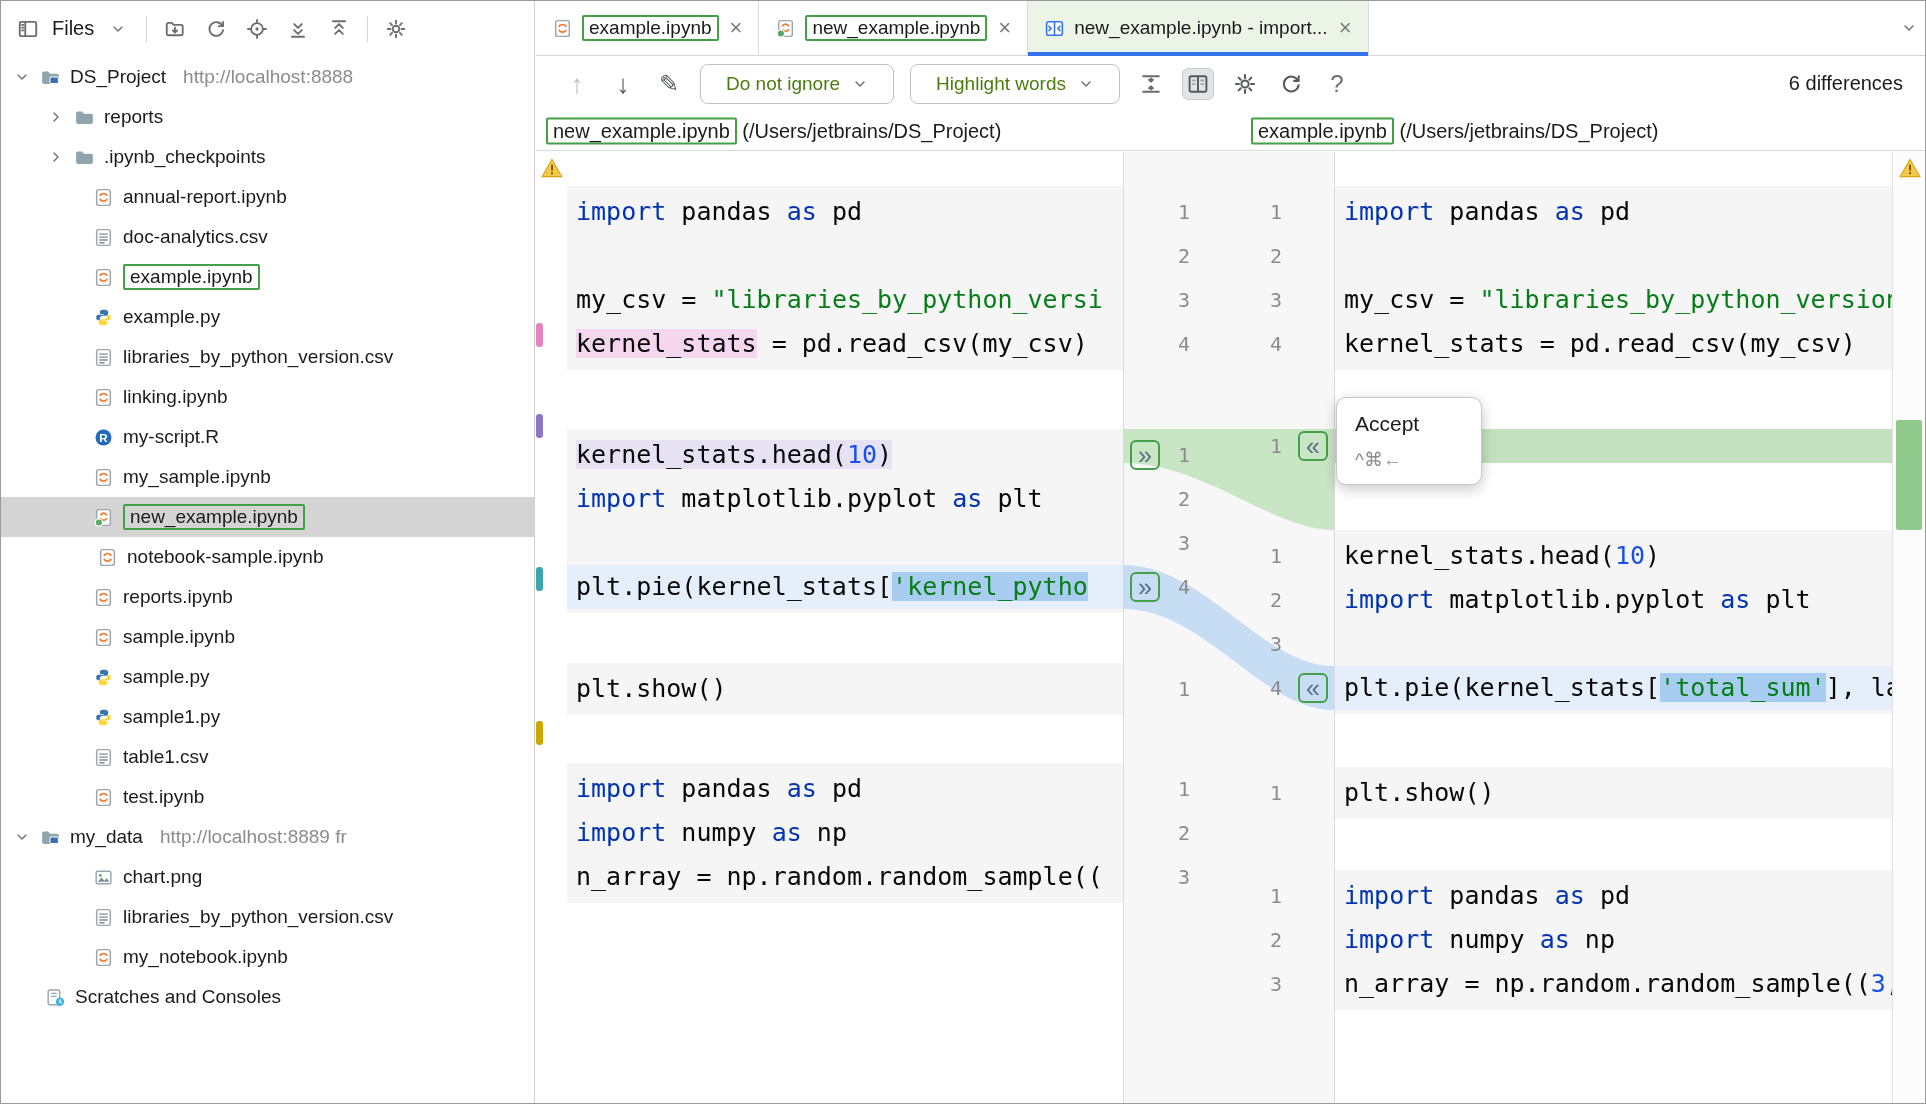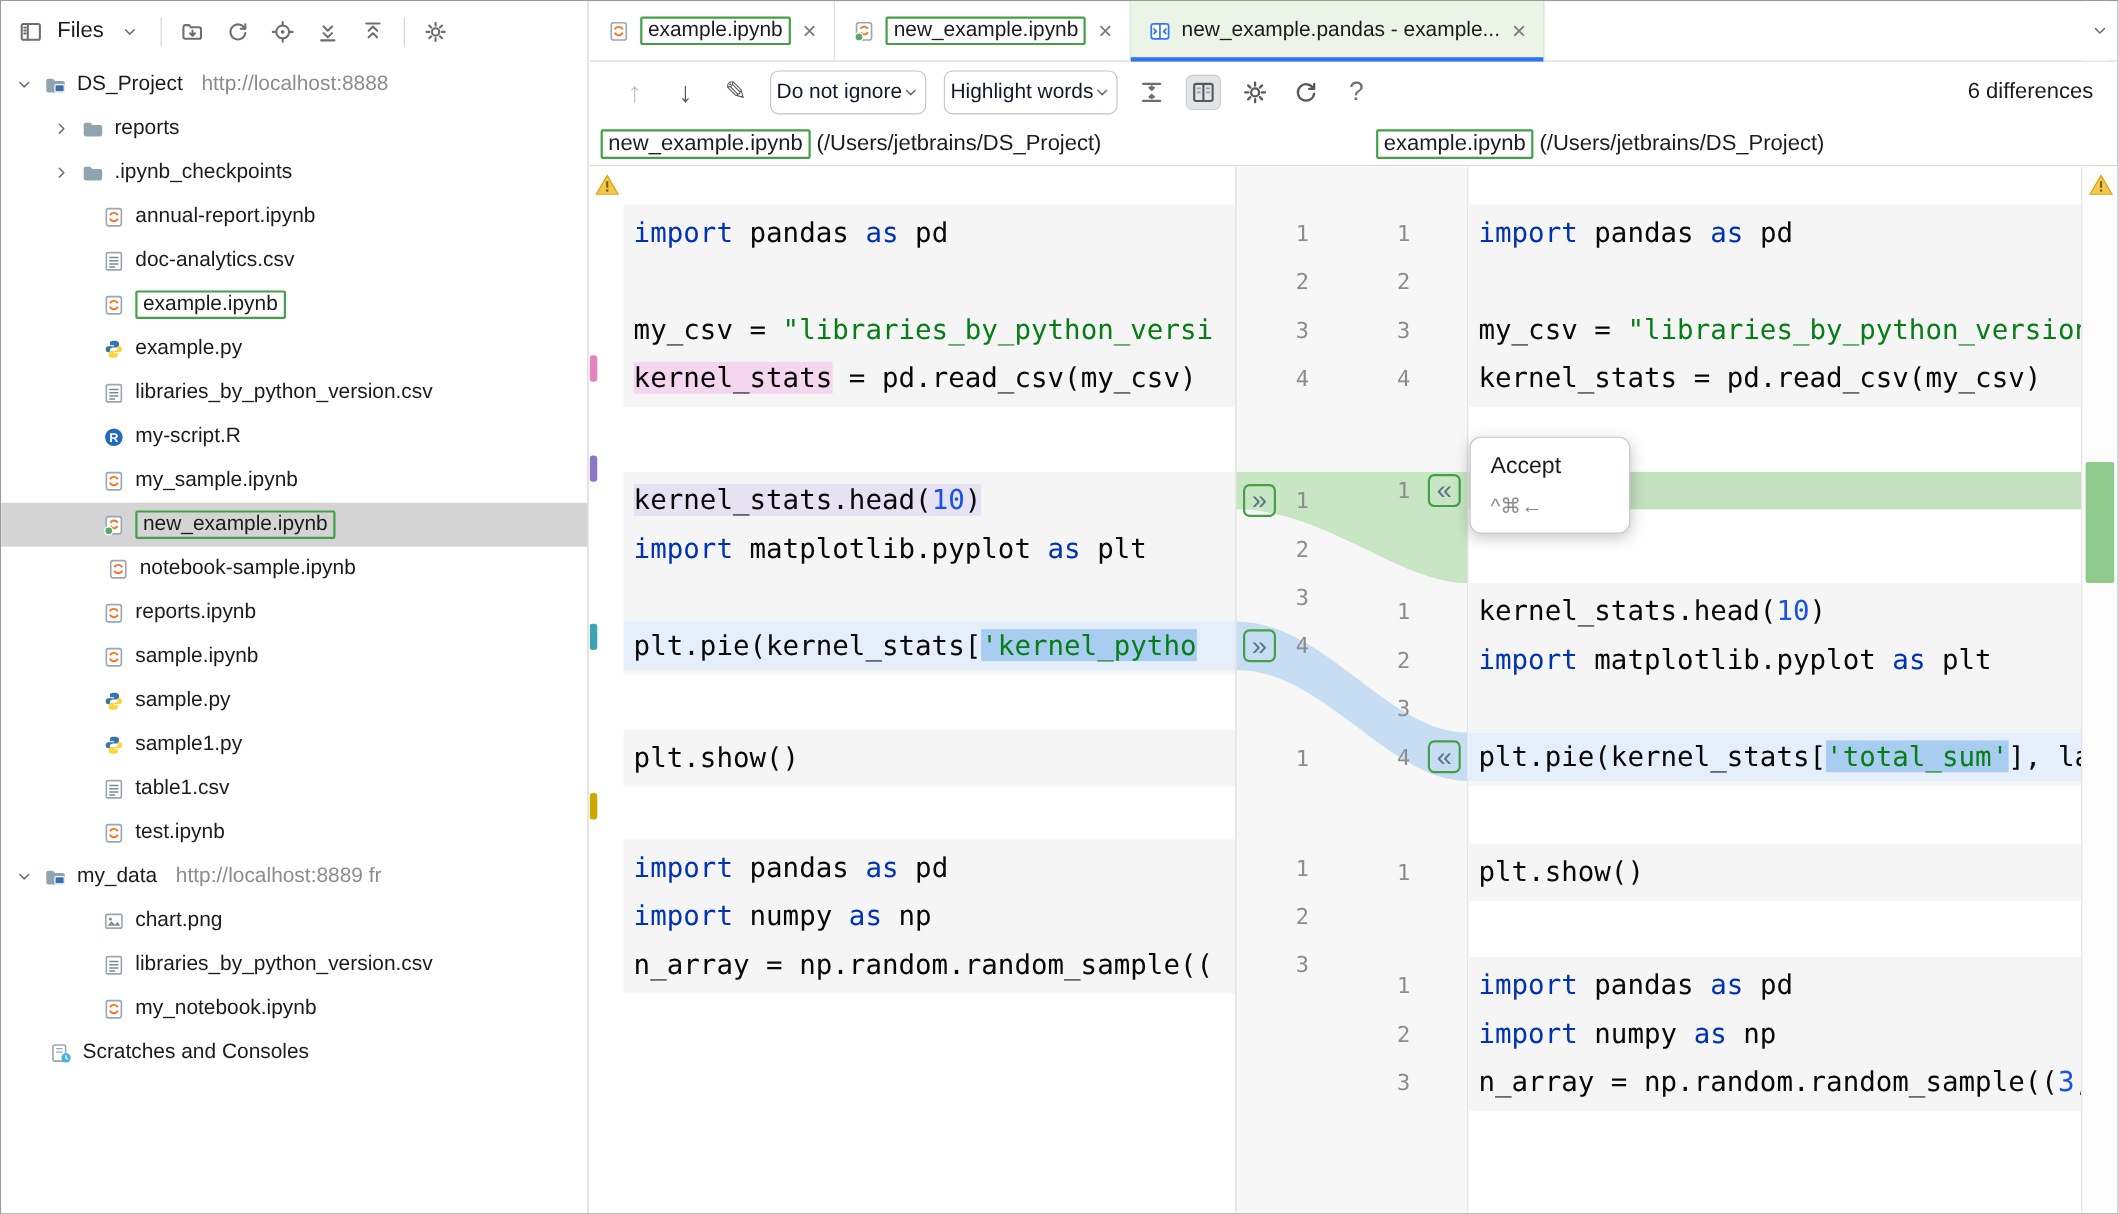--- a/index.html
+++ b/index.html
@@ -29,21 +29,21 @@
   .tab.active::after{content:"";position:absolute;left:0;right:0;bottom:-1px;height:4px;background:var(--tabline,#3574F0);}
   .tab .close{color:#7a7a7a;font-size:22px;margin-left:2px;line-height:1;}
   .tab-overflow{position:absolute;right:8px;top:0;height:100%;display:flex;align-items:center;color:#6e6e6e;background:#fff;padding-left:6px;}
   
   .diff-toolbar{height:55px;display:flex;align-items:center;gap:16px;padding:0 22px 0 26px;font-size:19px;}
   .dtb{min-width:30px;height:32px;display:flex;align-items:center;justify-content:center;
        font-size:24px;color:#55585c;box-sizing:border-box;padding:0 3px;}
   .dtb.disabled{color:#c2c2c2;}
   .dtb.pressed{background:#e2e4e8;border:1px solid #c9ccd1;border-radius:6px;}
   .combo{height:38px;border:1px solid #c2c2c2;border-radius:8px;display:flex;align-items:center;
-         gap:0;padding:0 5px;background:#fff;color:#0f172a;}
+         gap:12px;padding:0 25px;background:#fff;color:#4d7c0f;}
   .differences{margin-left:auto;font-size:20px;color:#1b1b1b;}
   
   .headers{height:40px;border-bottom:1px solid #d8d8d8;position:relative;font-size:20px;color:#1b1b1b;box-sizing:border-box;}
   .hdr{position:absolute;top:50%;transform:translateY(-50%);white-space:nowrap;}
   .hdr-left{left:10px;}
   .hdr-right{left:715px;}
   .anno{border:2px solid var(--anno,#43A047);padding:0 5px;border-radius:2px;display:inline-block;}
   
   .body{position:absolute;top:151px;left:0;right:0;bottom:0;}
   .pane{position:absolute;top:0;bottom:0;overflow:hidden;background:#fff;}
@@ -223,20 +223,30 @@
             <svg width="21" height="21" viewBox="0 0 20 20">
               <rect x="3.5" y="2.5" width="13" height="15" rx="1.5" fill="#fff" stroke="#9AA7B2" stroke-width="1.4"></rect>
               <path d="M6 6.8h8M6 9.6h8M6 12.4h8M6 15h5" stroke="#7F8B94" stroke-width="1.3"></path>
             </svg>
           </span>
           <span>libraries_by_python_version.csv</span>
         </div>
         <div class="tree-row" style="padding-left: 92px;">
           <span class="ticon">
             <svg width="21" height="21" viewBox="0 0 20 20">
+              <rect x="3.5" y="2.5" width="13" height="15" rx="2" fill="#fff" stroke="#9AA7B2" stroke-width="1.4"></rect>
+              <path d="M6.6 8.4a3.7 3.7 0 0 1 6.8 0" fill="none" stroke="#F37726" stroke-width="1.6"></path>
+              <path d="M13.4 11.2a3.7 3.7 0 0 1-6.8 0" fill="none" stroke="#F37726" stroke-width="1.6"></path>
+            </svg>
+          </span>
+          <span>linking.ipynb</span>
+        </div>
+        <div class="tree-row" style="padding-left: 92px;">
+          <span class="ticon">
+            <svg width="21" height="21" viewBox="0 0 20 20">
               <circle cx="10" cy="10" r="7.6" fill="#2369BC"></circle>
               <text x="10" y="14" text-anchor="middle" font-size="11" font-family="Liberation Sans, sans-serif" fill="#fff" font-weight="bold">R</text>
             </svg>
           </span>
           <span>my-script.R</span>
         </div>
         <div class="tree-row" style="padding-left: 92px;">
           <span class="ticon">
             <svg width="21" height="21" viewBox="0 0 20 20">
               <rect x="3.5" y="2.5" width="13" height="15" rx="2" fill="#fff" stroke="#9AA7B2" stroke-width="1.4"></rect>
@@ -409,21 +419,21 @@
           <span class="close">×</span>
         </div>
         <div class="tab active">
           <span class="ticon">
             <svg width="21" height="21" viewBox="0 0 20 20">
               <rect x="2.5" y="3.5" width="15" height="13" rx="2" fill="#fff" stroke="#3574F0" stroke-width="1.5"></rect>
               <path d="M10 3.5v13" stroke="#3574F0" stroke-width="1.5"></path>
               <path d="M4.8 8l2 2-2 2M15.2 8l-2 2 2 2" fill="none" stroke="#3574F0" stroke-width="1.5" stroke-linecap="round" stroke-linejoin="round"></path>
             </svg>
           </span>
-          <span>new_example.pandas - example...</span>
+          <span>new_example.ipynb - import...</span>
           <span class="close">×</span>
         </div>
         <div class="tab-overflow">
           <svg width="16" height="16" viewBox="0 0 20 20">
             <path d="M5 7.5l5 5 5-5" fill="none" stroke="#6e6e6e" stroke-width="1.7" stroke-linecap="round" stroke-linejoin="round"></path>
           </svg>
         </div>
       </div>
 
     <div class="diff-toolbar" id="diff-toolbar">

